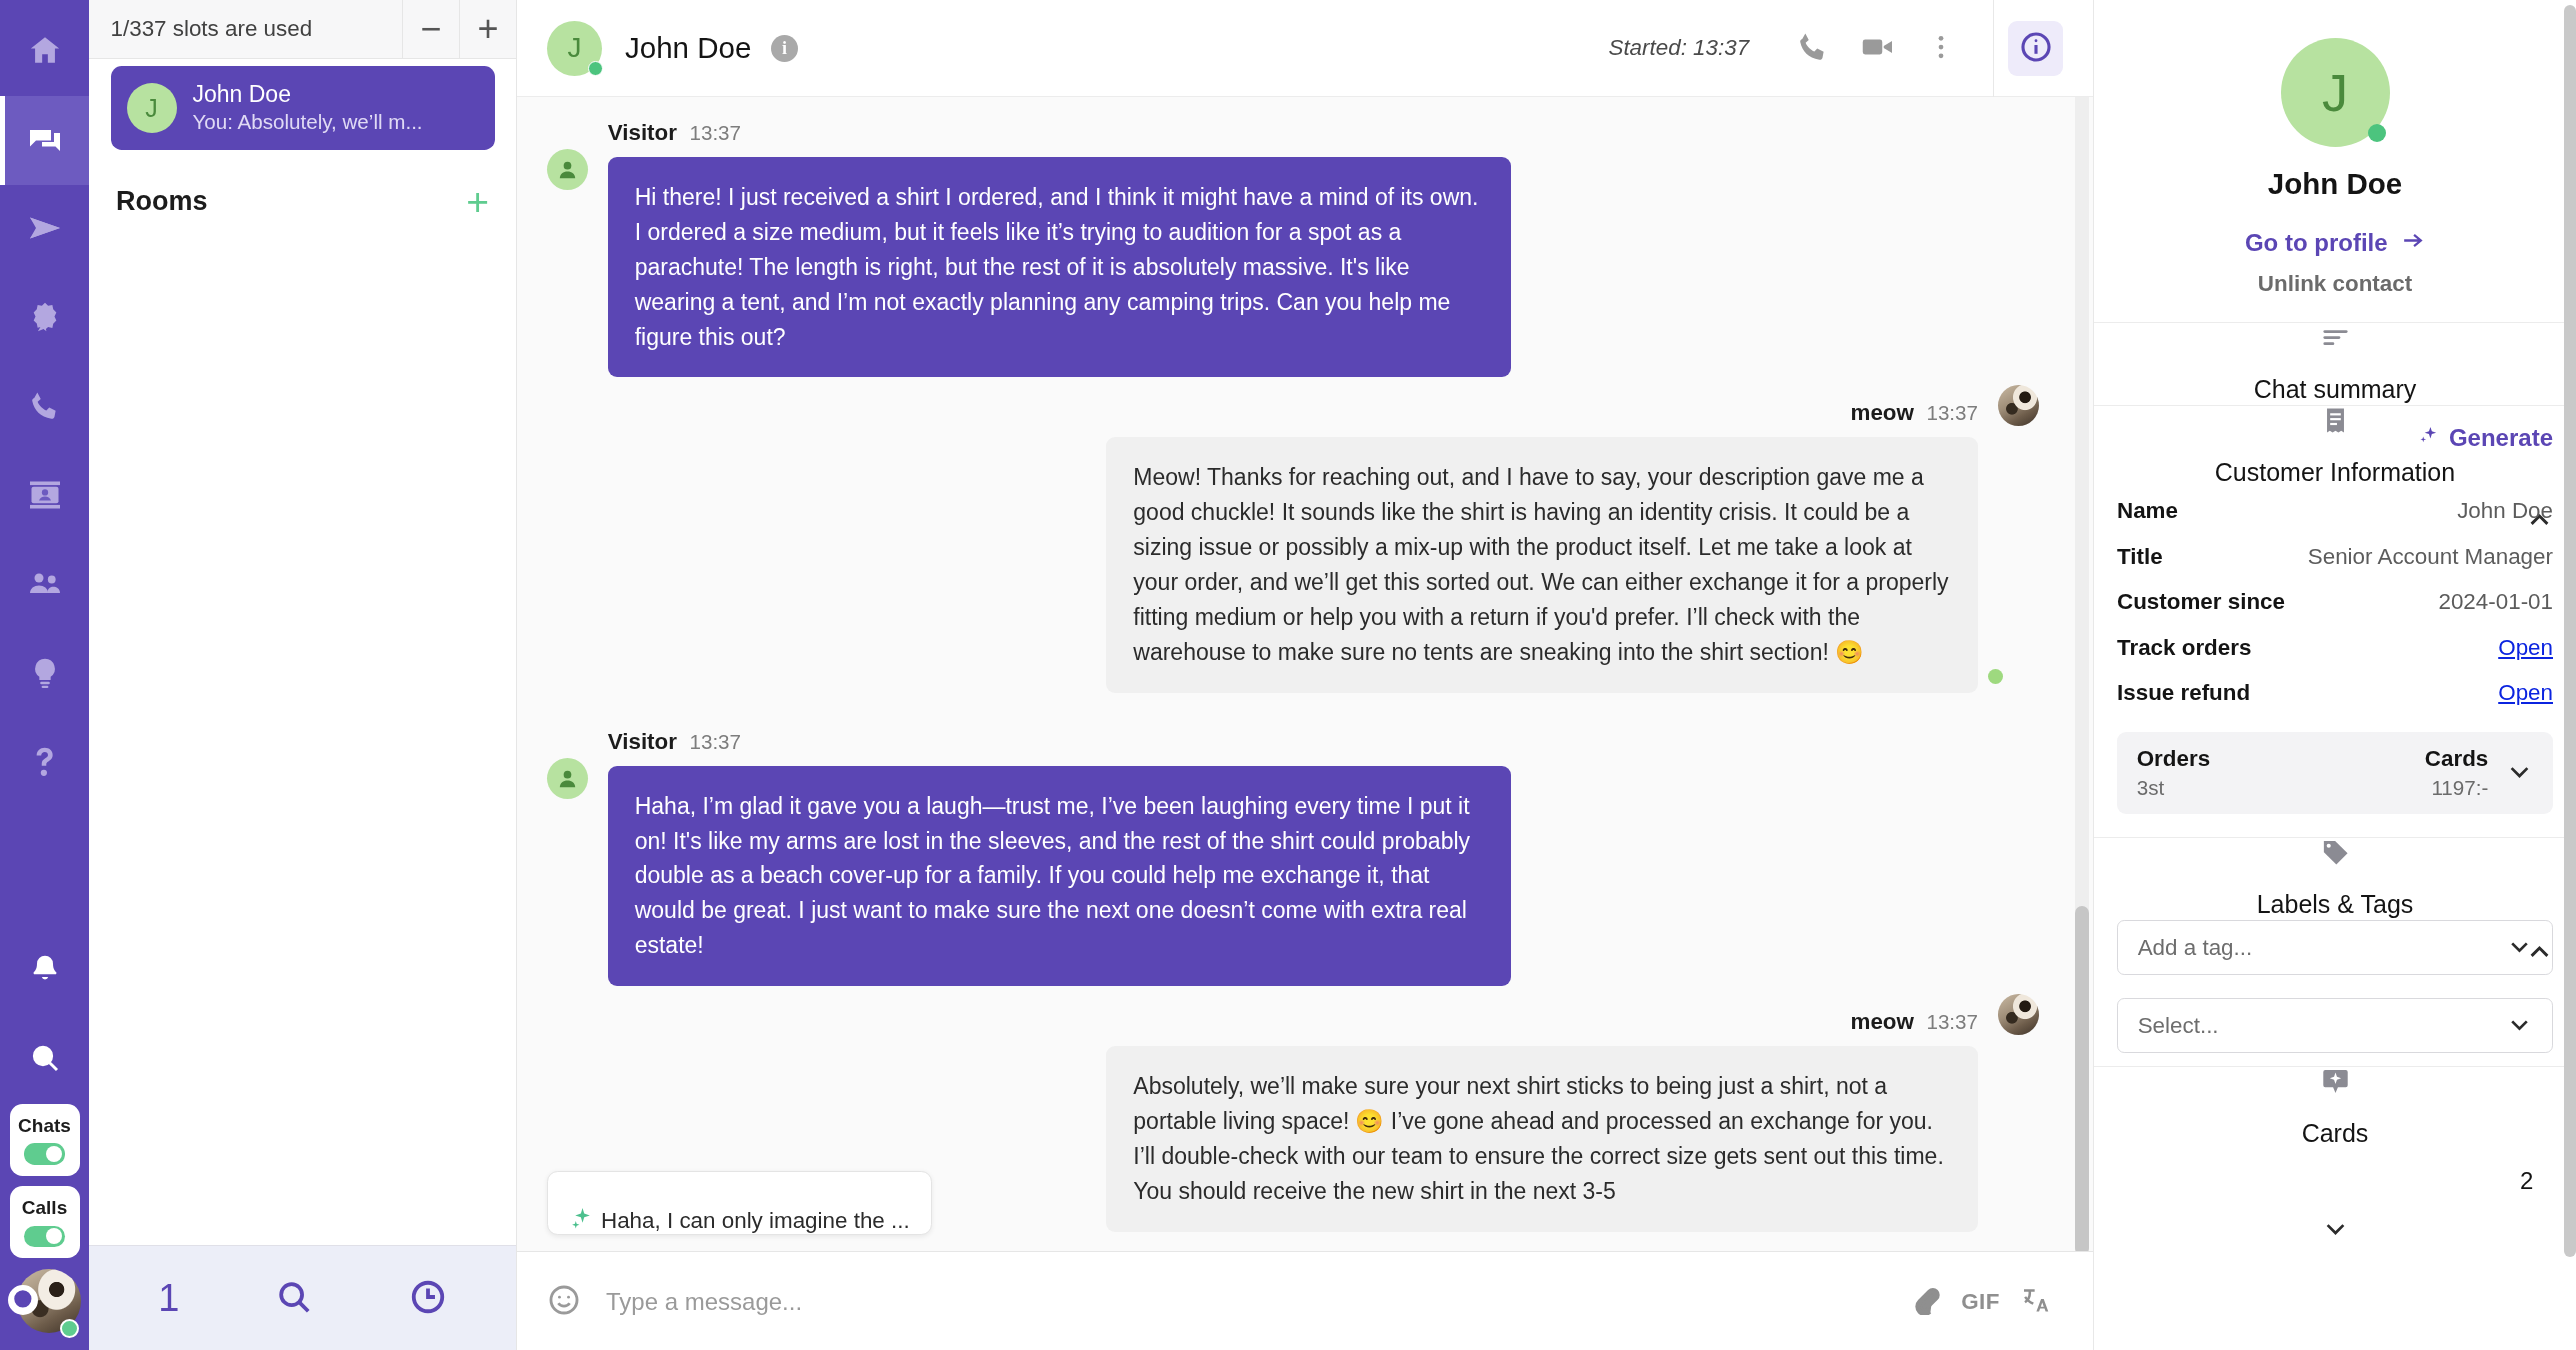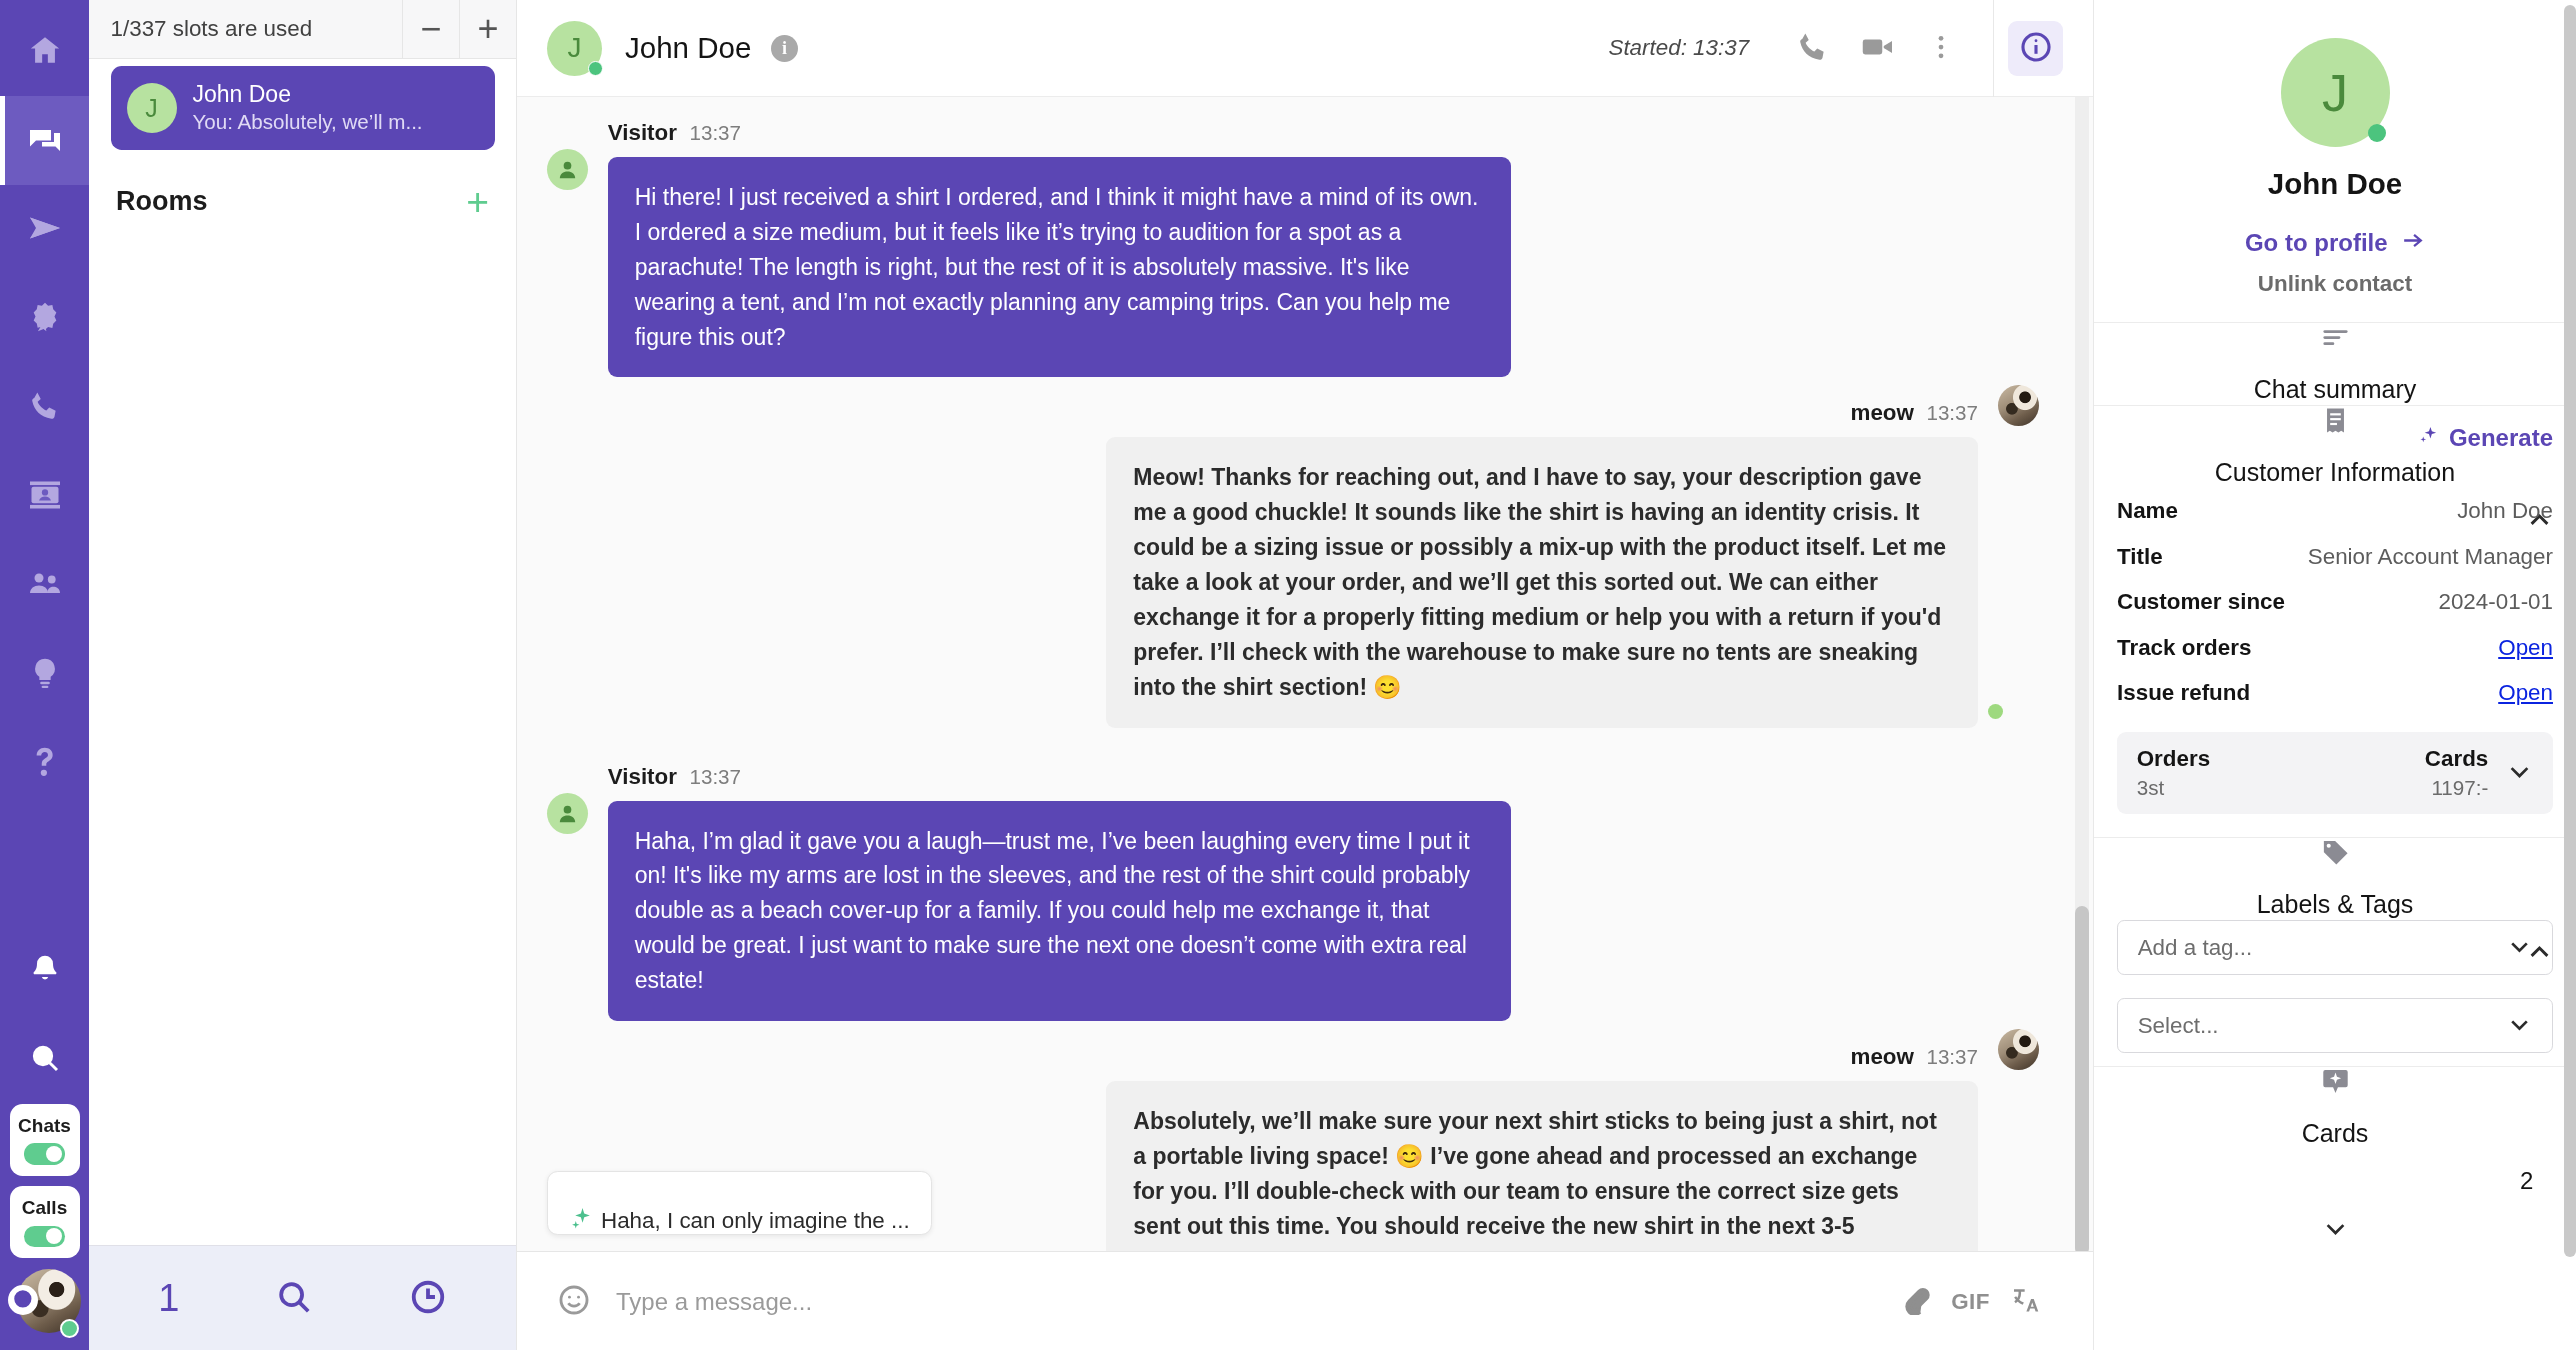--- a/index.html
+++ b/index.html
@@ -189,21 +189,21 @@
   .out-wrap { display: flex; align-items: flex-start; gap: 19.7px; }
   .agent-avatar {
     width: 41px; height: 41px; border-radius: 50%; flex: 0 0 41px;
     background:
       radial-gradient(circle at 66% 30%, #231a12 0 5.4px, transparent 6.3px),
       radial-gradient(ellipse at 66% 30%, #efe7db 0 11.6px, transparent 12.5px),
       radial-gradient(circle at 34% 58%, #342a1f 0 5.4px, transparent 6.3px),
       linear-gradient(150deg, #cbbba4 0%, #9e8d78 42%, #6d5c4a 70%, #3c3026 100%);
     background-color: #a9957c; margin-top: -52px;
   }
-  .out-holder { position: relative; font-weight: bold; }
+  .out-holder { position: relative; }
   .seen-dot {
     position: absolute; right: -25px; bottom: 9px;
     width: 15px; height: 15px; border-radius: 50%; background: #9ed97f;
   }
   .chat-scroll {
     position: absolute; right: 3.6px; width: 14.3px; border-radius: 7.2px;
     background: #c6c6c6;
   }
   .chat-track {
     position: absolute; top: 0; bottom: 0; right: 3.6px;
@@ -214,21 +214,21 @@
     position: absolute; left: 30px; bottom: 16px; height: 64px;
     background: #fff; border: 0.9px solid #e4e4e4; border-radius: 10.7px;
     display: flex; align-items: flex-end; gap: 7px; padding: 0 21px;
     box-shadow: 0 1.8px 5.4px rgba(0,0,0,.07); z-index: 5;
   }
   .suggest-txt { font-size: 22.4px; color: #2b2b2b; }
 
   .composer {
     height: 100px; flex: 0 0 100px; background: #fff;
     border-top: 0.9px solid #e6e6e6; display: flex; align-items: center;
-    padding: 0 40px;
+    padding: 0 30px;
   }
   .comp-emoji svg { fill: none; stroke: #9a9a9a; stroke-width: 2; }
   .comp-input {
     flex: 1; border: none; outline: none; font-size: 24px;
     color: #1c1c1c; margin-left: 25px; background: transparent;
     font-family: "Liberation Sans", sans-serif;
   }
   .comp-input::placeholder { color: #9a9a9a; }
   .comp-icn { width: 55px; display: flex; align-items: center; justify-content: center; }
   .comp-icn svg { fill: #8f8f8f; }

